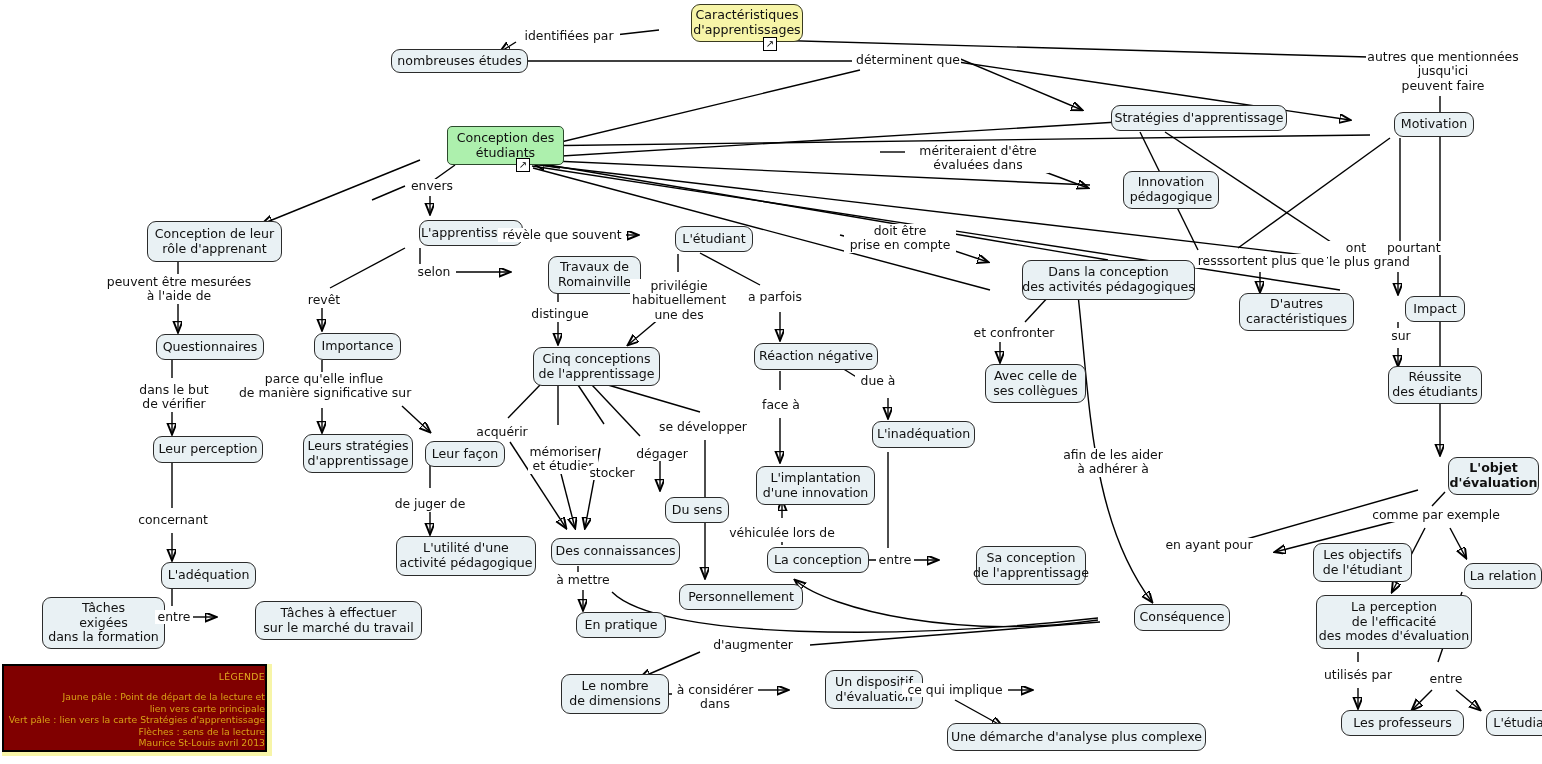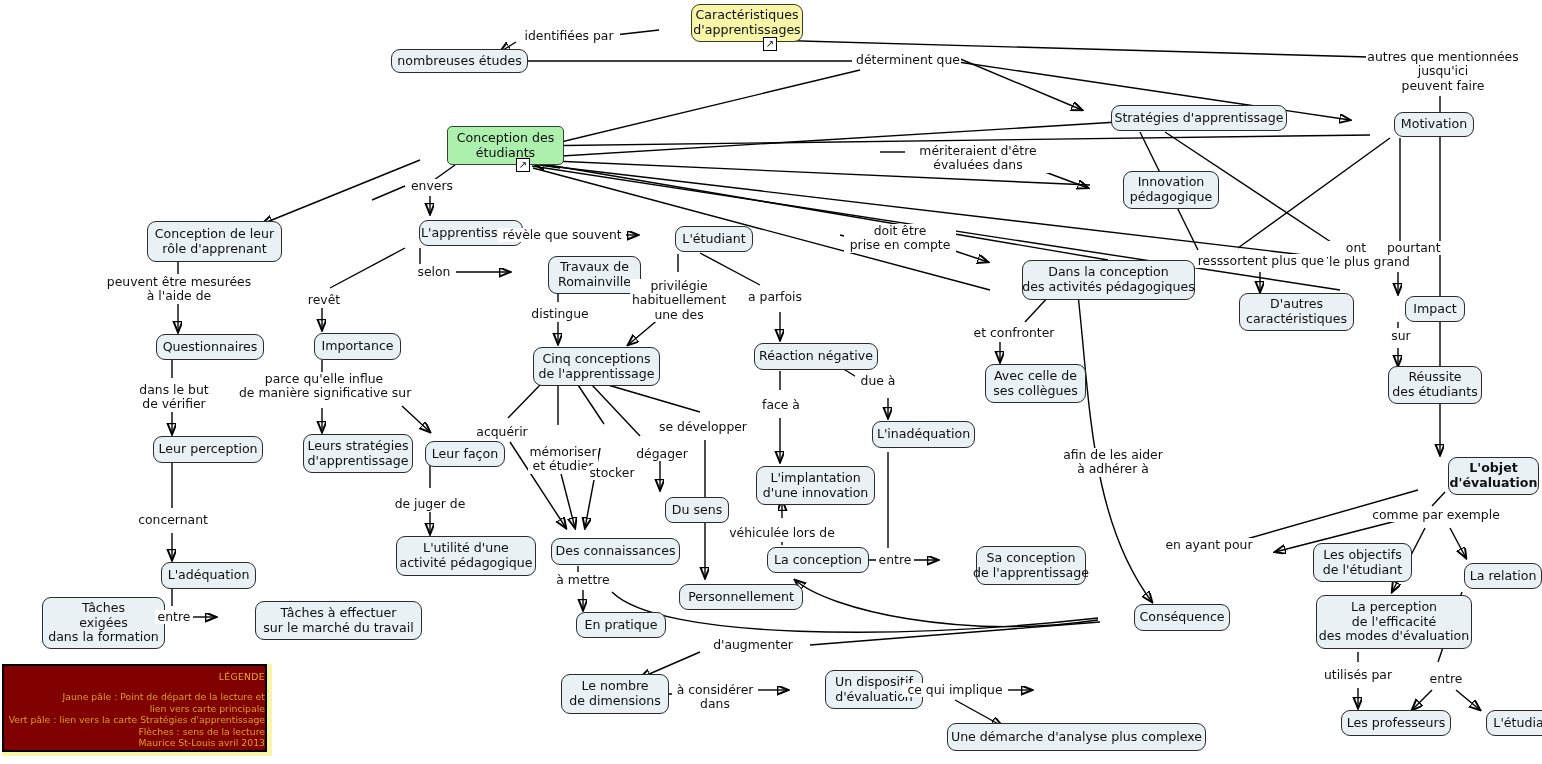--- a/index.html
+++ b/index.html
@@ -320,21 +320,21 @@
   <div class="node" style="left:267px;top:434px;width:110px;height:39px;">Leurs stratégies
 d'apprentissage</div>
 
   <div class="node" style="left:389px;top:441px;width:80px;height:26px;">Leur façon</div>
 
   <div class="node" style="left:836px;top:421px;width:103px;height:27px;">L'inadéquation</div>
 
   <div class="node" style="left:1412px;top:457px;width:91px;height:38px;font-weight:bold;">L'objet
 d'évaluation</div>
 
-  <div class="node" style="left:629px;top:497px;width:64px;height:26px;border-radius:8px;">Du sens</div>
+  <div class="node" style="left:629px;top:497px;width:64px;height:26px;">Du sens</div>
 
   <div class="node" style="left:720px;top:466px;width:119px;height:39px;">L'implantation
 d'une innovation</div>
 
   <div class="node" style="left:360px;top:536px;width:140px;height:40px;">L'utilité d'une
 activité pédagogique</div>
 
   <div class="node" style="left:515px;top:538px;width:129px;height:27px;">Des connaissances</div>
 
   <div class="node" style="left:731px;top:547px;width:102px;height:26px;">La conception</div>
@@ -368,21 +368,21 @@
 
   <div class="node" style="left:525px;top:674px;width:108px;height:40px;">Le nombre
 de dimensions</div>
 
   <div class="node" style="left:789px;top:670px;width:98px;height:39px;">Un dispositif
 d'évaluation</div>
 
 
   <div class="node" style="left:911px;top:723px;width:259px;height:28px;">Une démarche d'analyse plus complexe</div>
 
-  <div class="node" style="left:1305px;top:710px;width:110px;height:26px;">Les professeurs</div>
+  <div class="node" style="left:1305px;top:710px;width:123px;height:26px;">Les professeurs</div>
 
   <div class="node" style="left:1450px;top:710px;width:78px;height:26px;">L'étudiant</div>
 
   <div class="lbl" style="left:518px;top:29px;width:100px;">identifiées par</div>
 
   <div class="lbl" style="left:855px;top:53px;width:104px;">déterminent que</div>
 
   <div class="lbl" style="left:1366px;top:50px;width:152px;">autres que mentionnées
 jusqu'ici
 peuvent faire</div>

